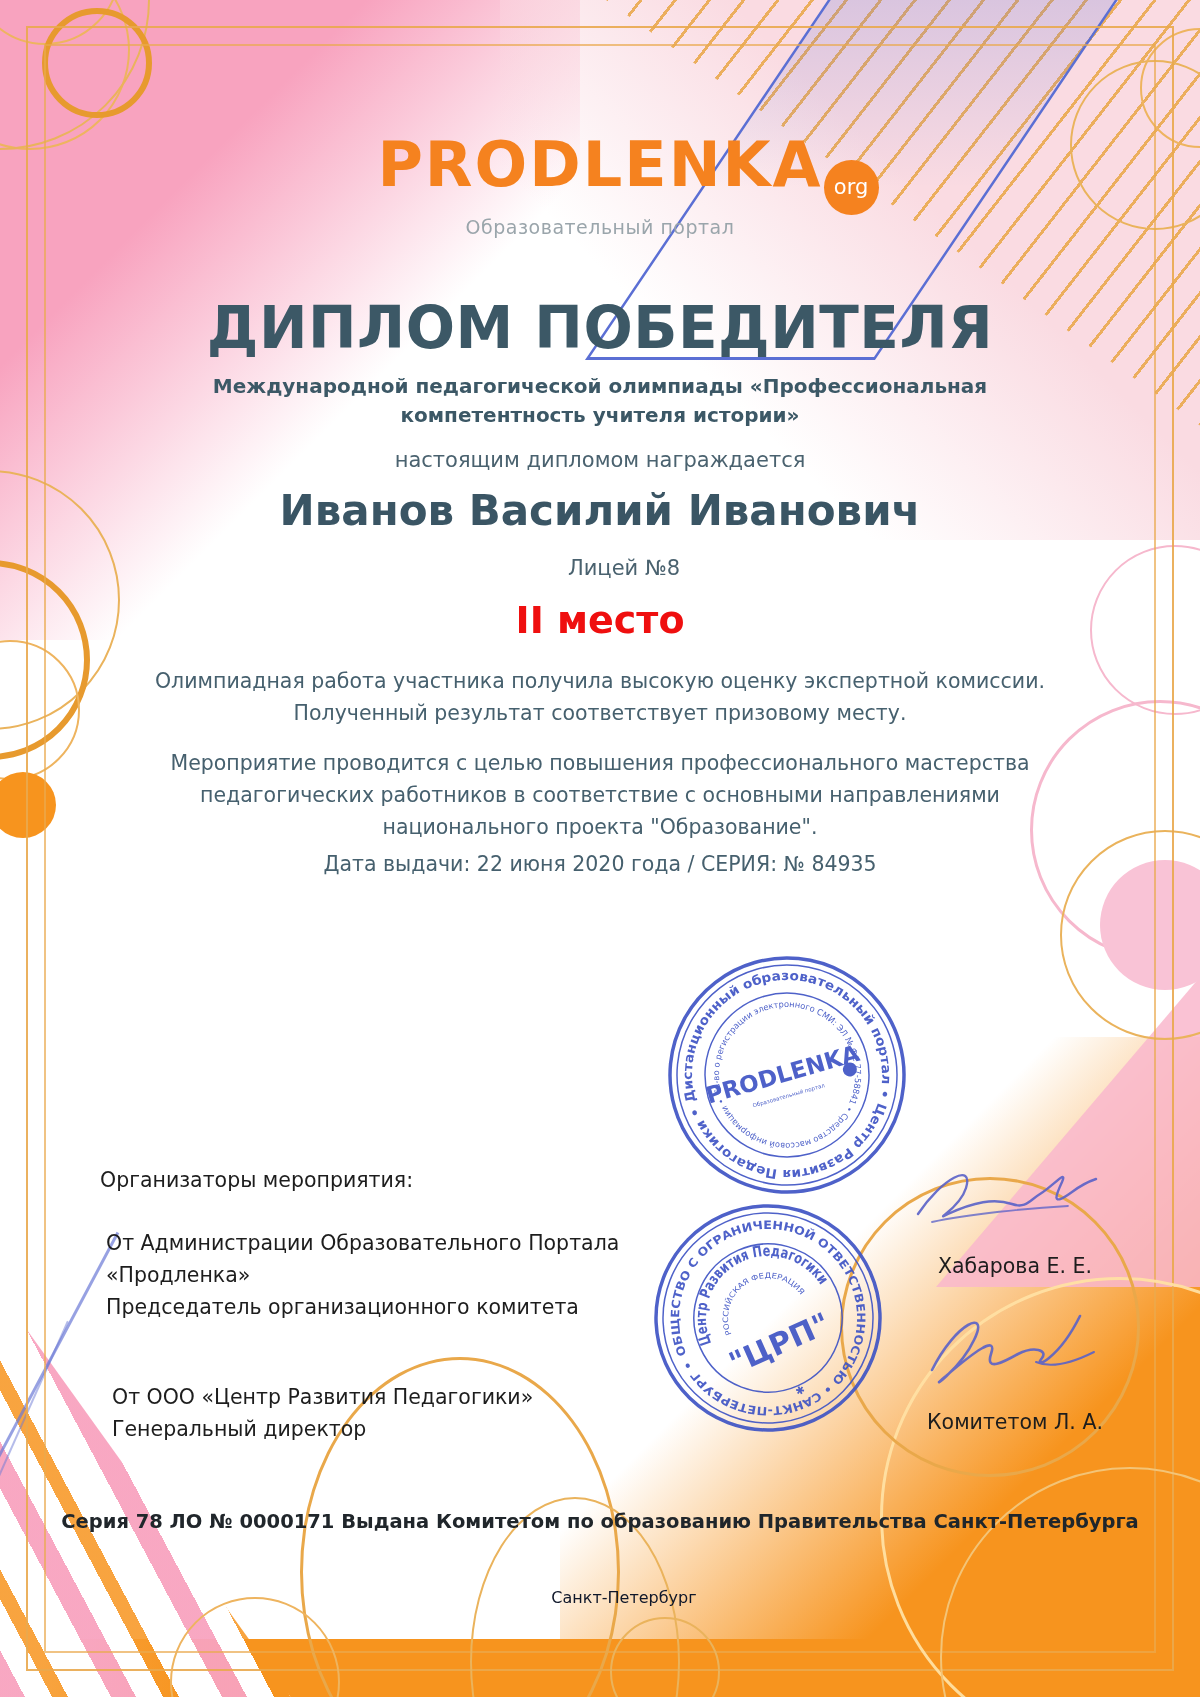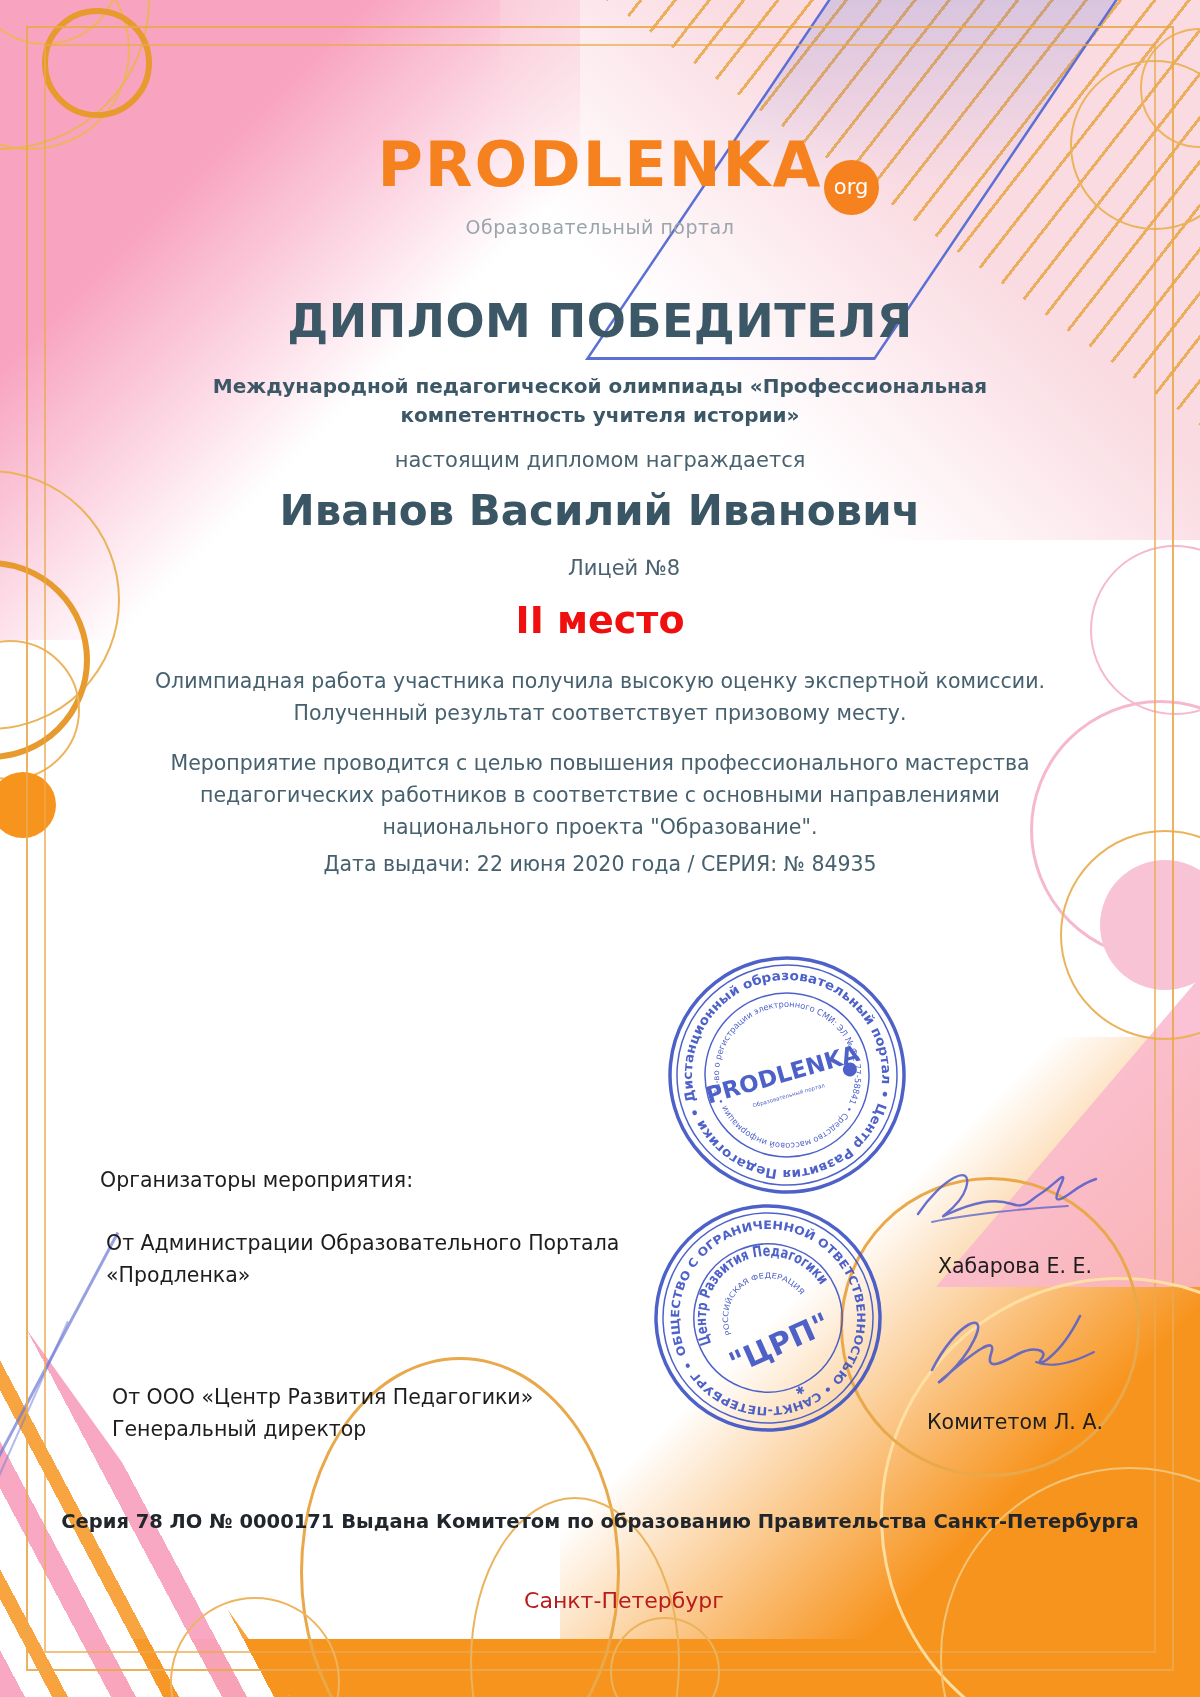--- a/index.html
+++ b/index.html
@@ -48,36 +48,36 @@
   .p3  { border:3px solid #f6b8cd; }
 
   
   .content-line { position:absolute; left:0; right:0; text-align:center; z-index:10; }
   .logo-row-pos { top:128px; }
   .logo-row { position:relative; display:inline-block; }
   .logo-text { font-size:62px; font-weight:bold; letter-spacing:2px; color:#f5821f; }
   .logo-badge { position:absolute; right:-56px; bottom:-14px; width:55px; height:55px;
     border-radius:50%; background:#f5821f; color:#fff; font-size:21px; line-height:55px; text-align:center; }
   .logo-sub { top:216px; font-size:19px; color:#9aa5ab; letter-spacing:.5px; }
-  .title { top:294px; font-size:46px; font-weight:bold; color:#3c5866; letter-spacing:.5px; }
+  .title { top:294px; font-size:58px; font-weight:bold; color:#3c5866; letter-spacing:.5px; }
   .olympiad { top:372px; left:200px; right:200px; font-size:20px; font-weight:bold; color:#3c5866; line-height:1.45; }
   .award-label { top:448px; font-size:21px; color:#4a626f; }
   .recipient-name { top:486px; font-size:42px; font-weight:bold; color:#3a5564;text-align:center; }
   .school { top:556px; font-size:21px; color:#4a626f;padding-left:48px; }
   .place { top:598px; font-size:38px; font-weight:bold; color:#ef0f0f; }
   .para1 { top:666px; left:130px; right:130px; font-size:20.5px; color:#46606e; line-height:1.55; }
   .para2 { top:748px; left:130px; right:130px; font-size:20.5px; color:#46606e; line-height:1.55; }
   .issue-line { top:852px; font-size:20.5px; color:#46606e; }
   .org-heading { top:1168px; left:100px; right:auto; text-align:center; font-size:20.5px; color:#1d1d1d; }
   .entry-1 { top:1228px; left:106px; right:460px; text-align:left; font-size:20.5px; color:#1d1d1d; line-height:1.55; }
   .entry-2 { top:1382px; left:112px; right:488px; text-align:left; font-size:20.5px; color:#1d1d1d; line-height:1.55; }
   .signer-1 { top:1254px; left:910px; right:auto; width:210px; font-size:20.5px; color:#1d1d1d; }
   .signer-2 { top:1410px; left:910px; right:auto; width:210px; font-size:20.5px; color:#1d1d1d; }
   .license-block { top:1506px; left:55px; right:55px; font-size:19.5px; font-weight:bold; color:#20262b; line-height:1.68; }
-  .city { top:1588px; font-size:22px; color:#b91c1c;margin-left:48px; }
+  .city { top:1588px; font-size:16px; color:#0f172a;margin-left:48px; }
 
   
   .stamp { position:absolute; z-index:9; opacity:.93; }
   .stamp-1 { top:950px; left:662px; transform:rotate(-16deg); }
   .stamp-2 { top:1198px; left:648px; transform:rotate(-24deg); }
   .sig { position:absolute; z-index:11; }
   .sig-1 { top:1148px; left:908px; }
   .sig-2 { top:1292px; left:896px; }
 </style>
 </head>
@@ -136,20 +136,21 @@
   <div class="content-line school">Лицей №8</div>
   <div class="content-line place">II место</div>
 
   <div class="content-line para1">Олимпиадная работа участника получила высокую оценку экспертной комиссии. Полученный результат соответствует призовому месту.</div>
   <div class="content-line para2">Мероприятие проводится с целью повышения профессионального мастерства педагогических работников в соответствие с основными направлениями национального проекта "Образование".</div>
   <div class="content-line issue-line">Дата выдачи: 22 июня 2020 года / СЕРИЯ: № 84935</div>
 
   <div class="content-line org-heading">Организаторы мероприятия:</div>
   <div class="content-line entry-1">
     <div>От Администрации Образовательного Портала «Продленка»</div>
+    <div>Председатель организационного комитета</div>
   </div>
   <div class="content-line entry-2">
     <div>От ООО «Центр Развития Педагогики»</div>
     <div>Генеральный директор</div>
   </div>
   <div class="content-line signer-1">Хабарова Е. Е.</div>
   <div class="content-line signer-2">Комитетом Л. А.</div>
 
   <svg class="sig sig-1" width="195" height="100" viewBox="0 0 195 100">
     <g fill="none" stroke="#5a62c8" stroke-width="2.4" stroke-linecap="round" opacity="0.9">

